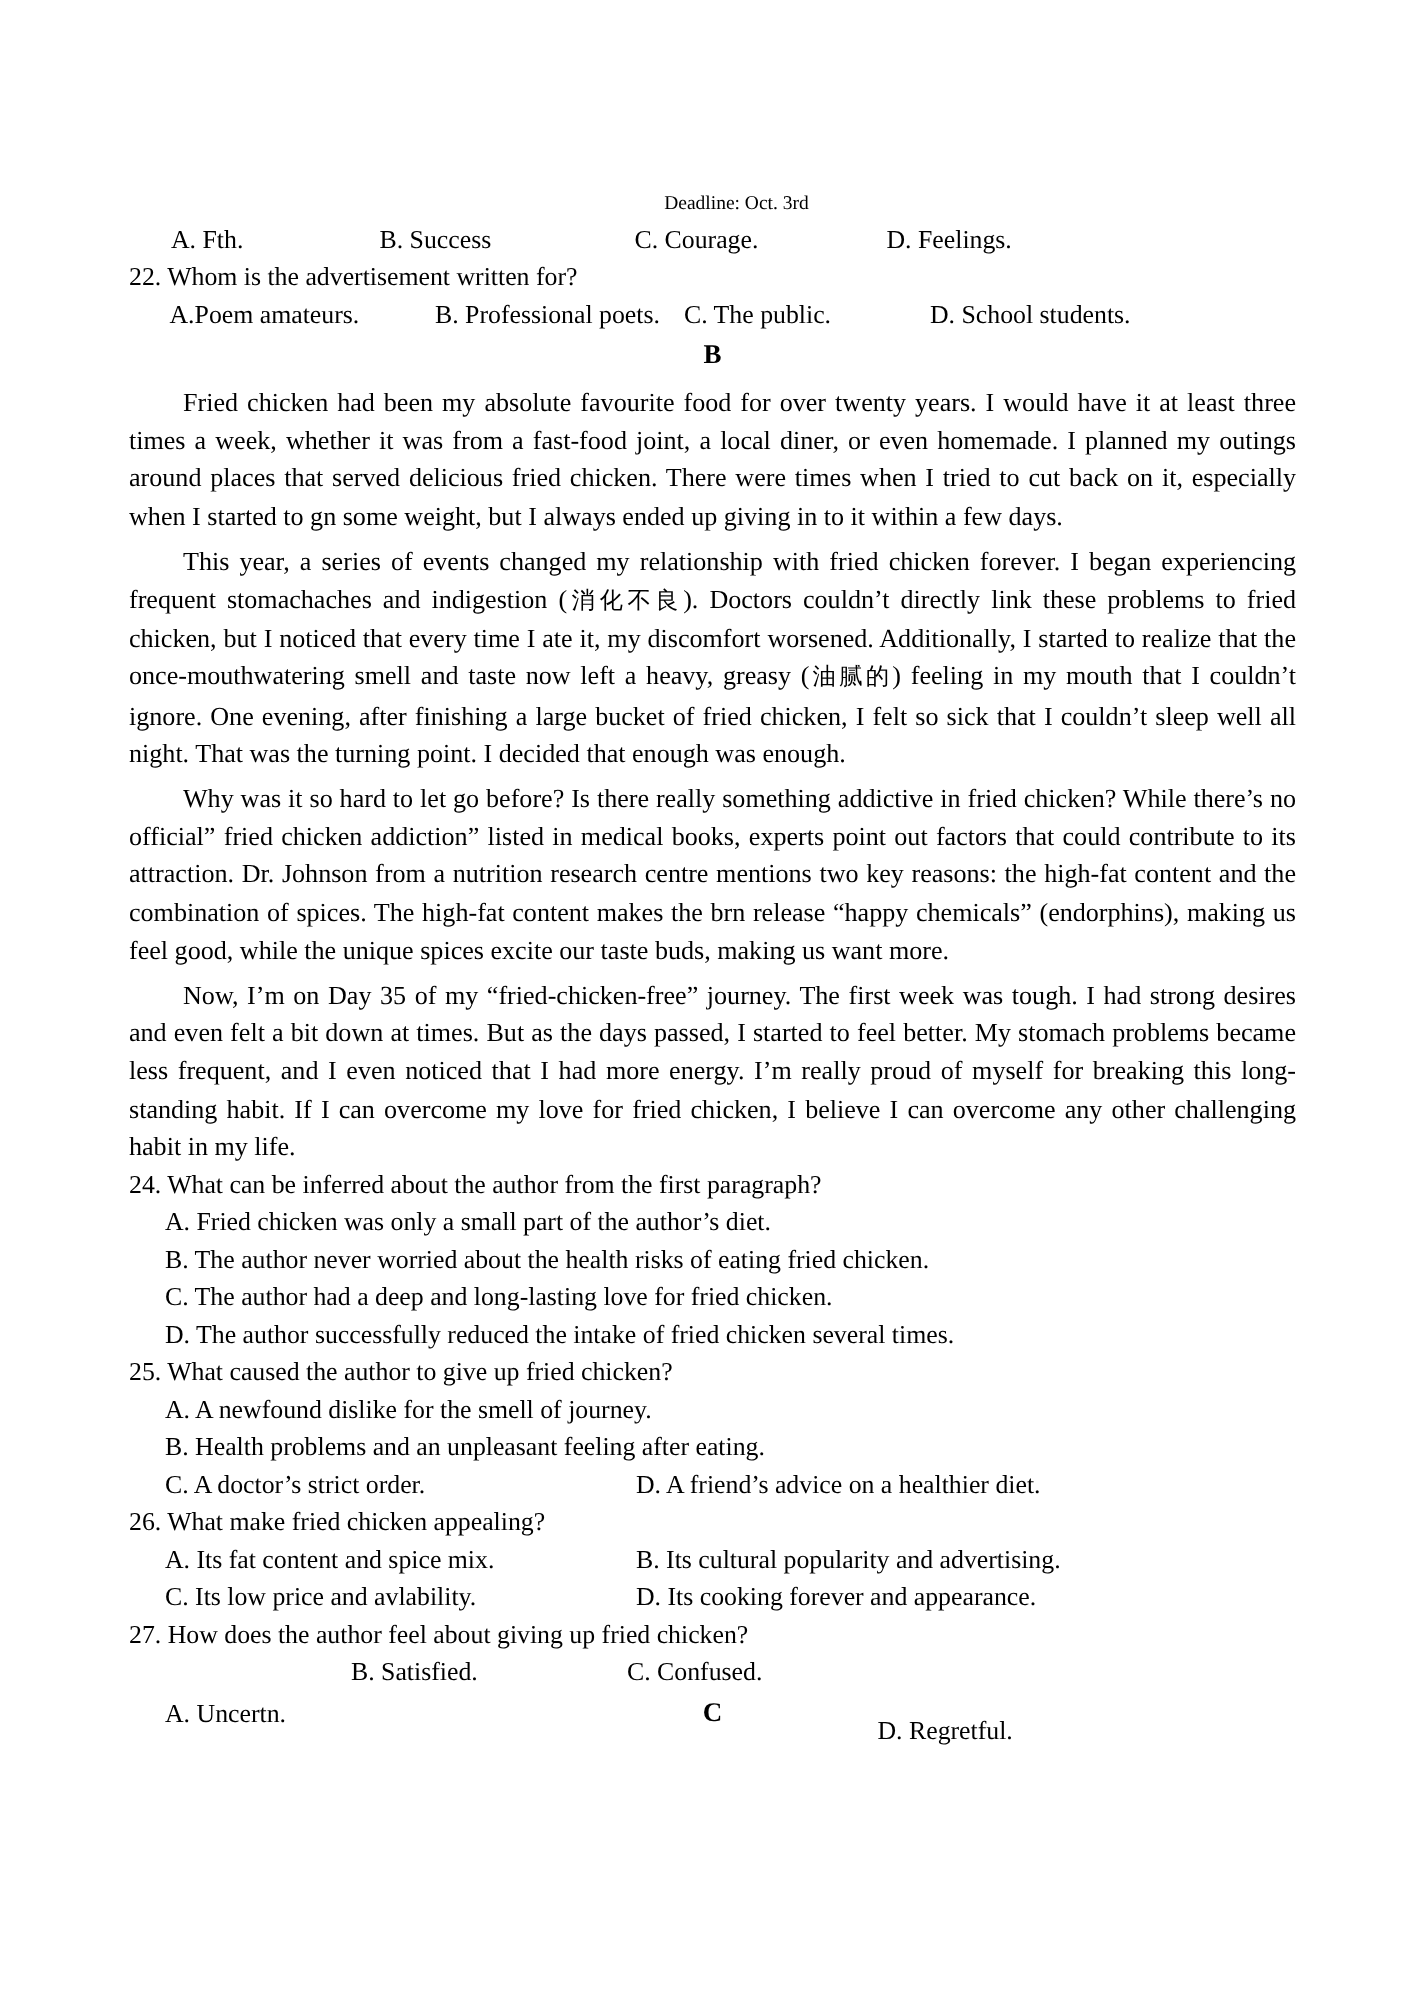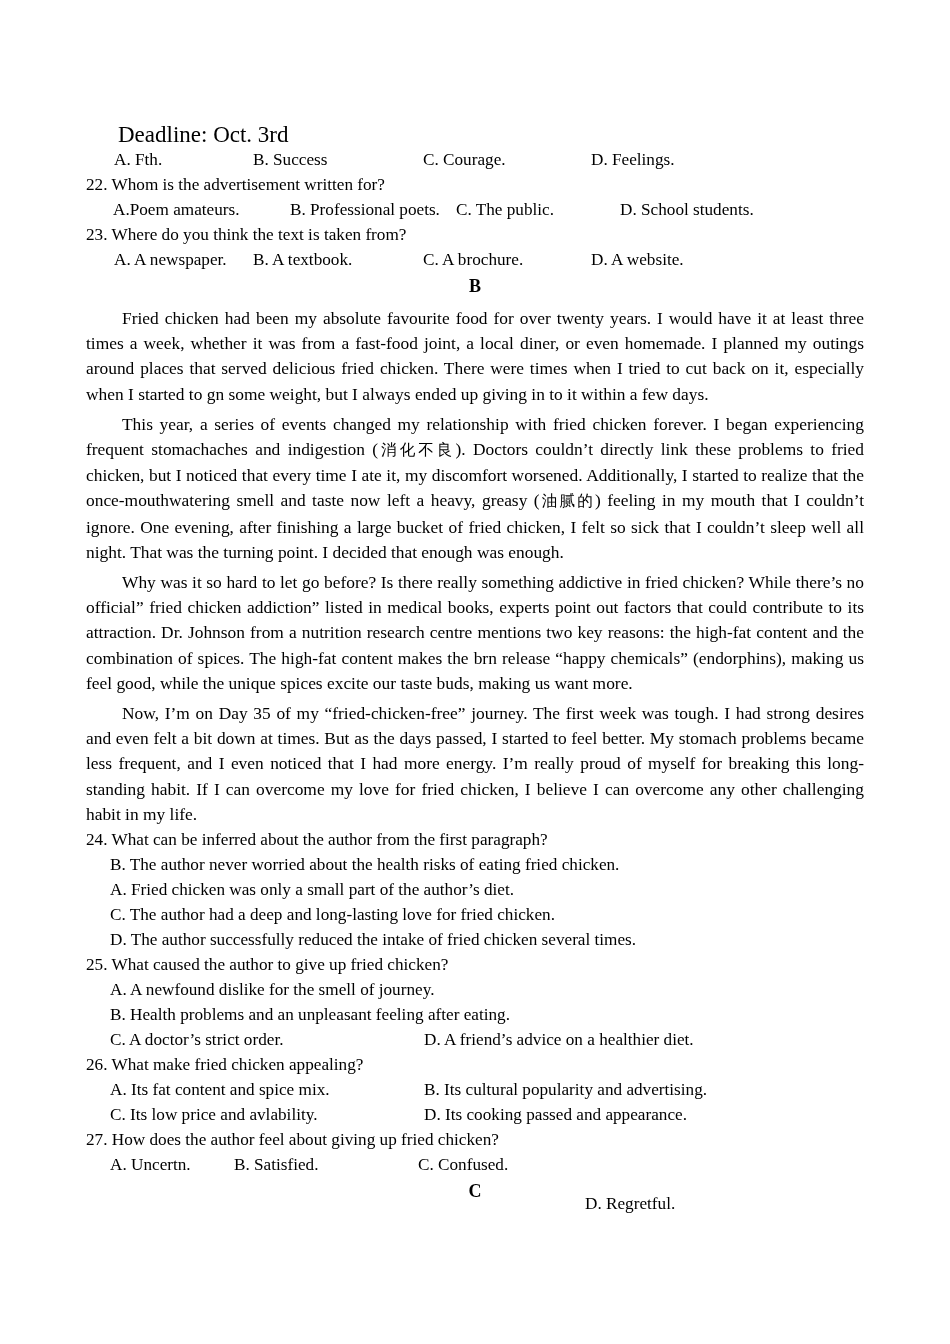--- a/index.html
+++ b/index.html
@@ -24,23 +24,24 @@
   }
   .content {
     position: absolute;
     left: 86px;
     top: 122px;
     width: 778px;
   }
 
   
   .line {
-    font-size: 23px;
+    font-size: 13px;
     line-height: 25px;
     white-space: pre;
+    text-align: center;
   }
   .indent-line {
     padding-left: 32px;
   }
   .qstem {
     font-size: 17.2px;
     line-height: 25px;
   }
   .section-letter {
     text-align: center;
@@ -100,21 +101,21 @@
   .c-d22 { left: 534px; }
 
   .c-a23 { left: 28px; }
   .c-b23 { left: 167px; }
   .c-c23 { left: 337px; }
   .c-d23 { left: 505px; }
 
   .c-left { left: 24px; }
   .c-right { left: 338px; }
 
-  .c-a27 { left: 24px; }
+  .c-a27 { left: 24px; margin-top: 28px; }
   .c-b27 { left: 148px; }
   .c-c27 { left: 332px; }
   .c-d27 { left: 499px; margin-top: 39px; }
 
   .opt-stack {
     font-size: 17.2px;
     line-height: 25px;
     padding-left: 24px;
   }
 </style>
@@ -138,44 +139,35 @@
     <div class="q-block">
       <div class="qstem">22. Whom is the advertisement written for?</div>
       <div class="opts">
         <span class="c-a22">A.Poem amateurs.</span>
         <span class="c-b22">B. Professional poets.</span>
         <span class="c-c22">C. The public.</span>
         <span class="c-d22">D. School students.</span>
       </div>
     </div>
 
-    <div class="q-block">
-      <div class="qstem">23. Where do you think the text is taken from?</div>
-      <div class="opts">
-        <span class="c-a23">A. A newspaper.</span>
-        <span class="c-b23">B. A textbook.</span>
-        <span class="c-c23">C. A brochure.</span>
-        <span class="c-d23">D. A website.</span>
-      </div>
-    </div>
 
     <div class="section-letter">B</div>
 
     <p class="para p1">Fried chicken had been my absolute favourite food for over twenty years. I would have it at least three times a week, whether it was from a fast-food joint, a local diner, or even homemade. I planned my outings around places that served delicious fried chicken. There were times when I tried to cut back on it, especially when I started to gn some weight, but I always ended up giving in to it within a few days.</p>
 
     <p class="para p2"><span>This year, a series of events changed my relationship with fried chicken forever. I began experiencing frequent stomachaches and indigestion (</span><span class="cn">消化不良</span><span>). Doctors couldn’t directly link these problems to fried chicken, but I noticed that every time I ate it, my discomfort worsened. Additionally, I started to realize that the once-mouthwatering smell and taste now left a heavy, greasy (</span><span class="cn">油腻的</span><span>) feeling in my mouth that I couldn’t ignore. One evening, after finishing a large bucket of fried chicken, I felt so sick that I couldn’t sleep well all night. That was the turning point. I decided that enough was enough.</span></p>
 
     <p class="para p3">Why was it so hard to let go before? Is there really something addictive in fried chicken? While there’s no official” fried chicken addiction” listed in medical books, experts point out factors that could contribute to its attraction. Dr. Johnson from a nutrition research centre mentions two key reasons: the high-fat content and the combination of spices. The high-fat content makes the brn release “happy chemicals” (endorphins), making us feel good, while the unique spices excite our taste buds, making us want more.</p>
 
     <p class="para p4">Now, I’m on Day 35 of my “fried-chicken-free” journey. The first week was tough. I had strong desires and even felt a bit down at times. But as the days passed, I started to feel better. My stomach problems became less frequent, and I even noticed that I had more energy. I’m really proud of myself for breaking this long-standing habit. If I can overcome my love for fried chicken, I believe I can overcome any other challenging habit in my life.</p>
 
     <div class="q-block">
       <div class="qstem">24. What can be inferred about the author from the first paragraph?</div>
+      <div class="opt-stack">A. Fried chicken was only a small part of the author’s diet.</div>
       <div class="opt-stack">B. The author never worried about the health risks of eating fried chicken.</div>
-      <div class="opt-stack">A. Fried chicken was only a small part of the author’s diet.</div>
       <div class="opt-stack">C. The author had a deep and long-lasting love for fried chicken.</div>
       <div class="opt-stack">D. The author successfully reduced the intake of fried chicken several times.</div>
     </div>
 
     <div class="q-block">
       <div class="qstem">25. What caused the author to give up fried chicken?</div>
       <div class="opt-stack">A. A newfound dislike for the smell of journey.</div>
       <div class="opt-stack">B. Health problems and an unpleasant feeling after eating.</div>
       <div class="opts two-col">
         <span class="c-left">C. A doctor’s strict order.</span>
@@ -184,21 +176,21 @@
     </div>
 
     <div class="q-block">
       <div class="qstem">26. What make fried chicken appealing?</div>
       <div class="opts two-col">
         <span class="c-left">A. Its fat content and spice mix.</span>
         <span class="c-right">B. Its cultural popularity and advertising.</span>
       </div>
       <div class="opts two-col">
         <span class="c-left">C. Its low price and avlability.</span>
-        <span class="c-right">D. Its cooking passed and appearance.</span>
+        <span class="c-right">D. Its cooking forever and appearance.</span>
       </div>
     </div>
 
     <div class="q-block">
       <div class="qstem">27. How does the author feel about giving up fried chicken?</div>
       <div class="opts">
         <span class="c-a27">A. Uncertn.</span>
         <span class="c-b27">B. Satisfied.</span>
         <span class="c-c27">C. Confused.</span>
         <span class="c-d27">D. Regretful.</span>

